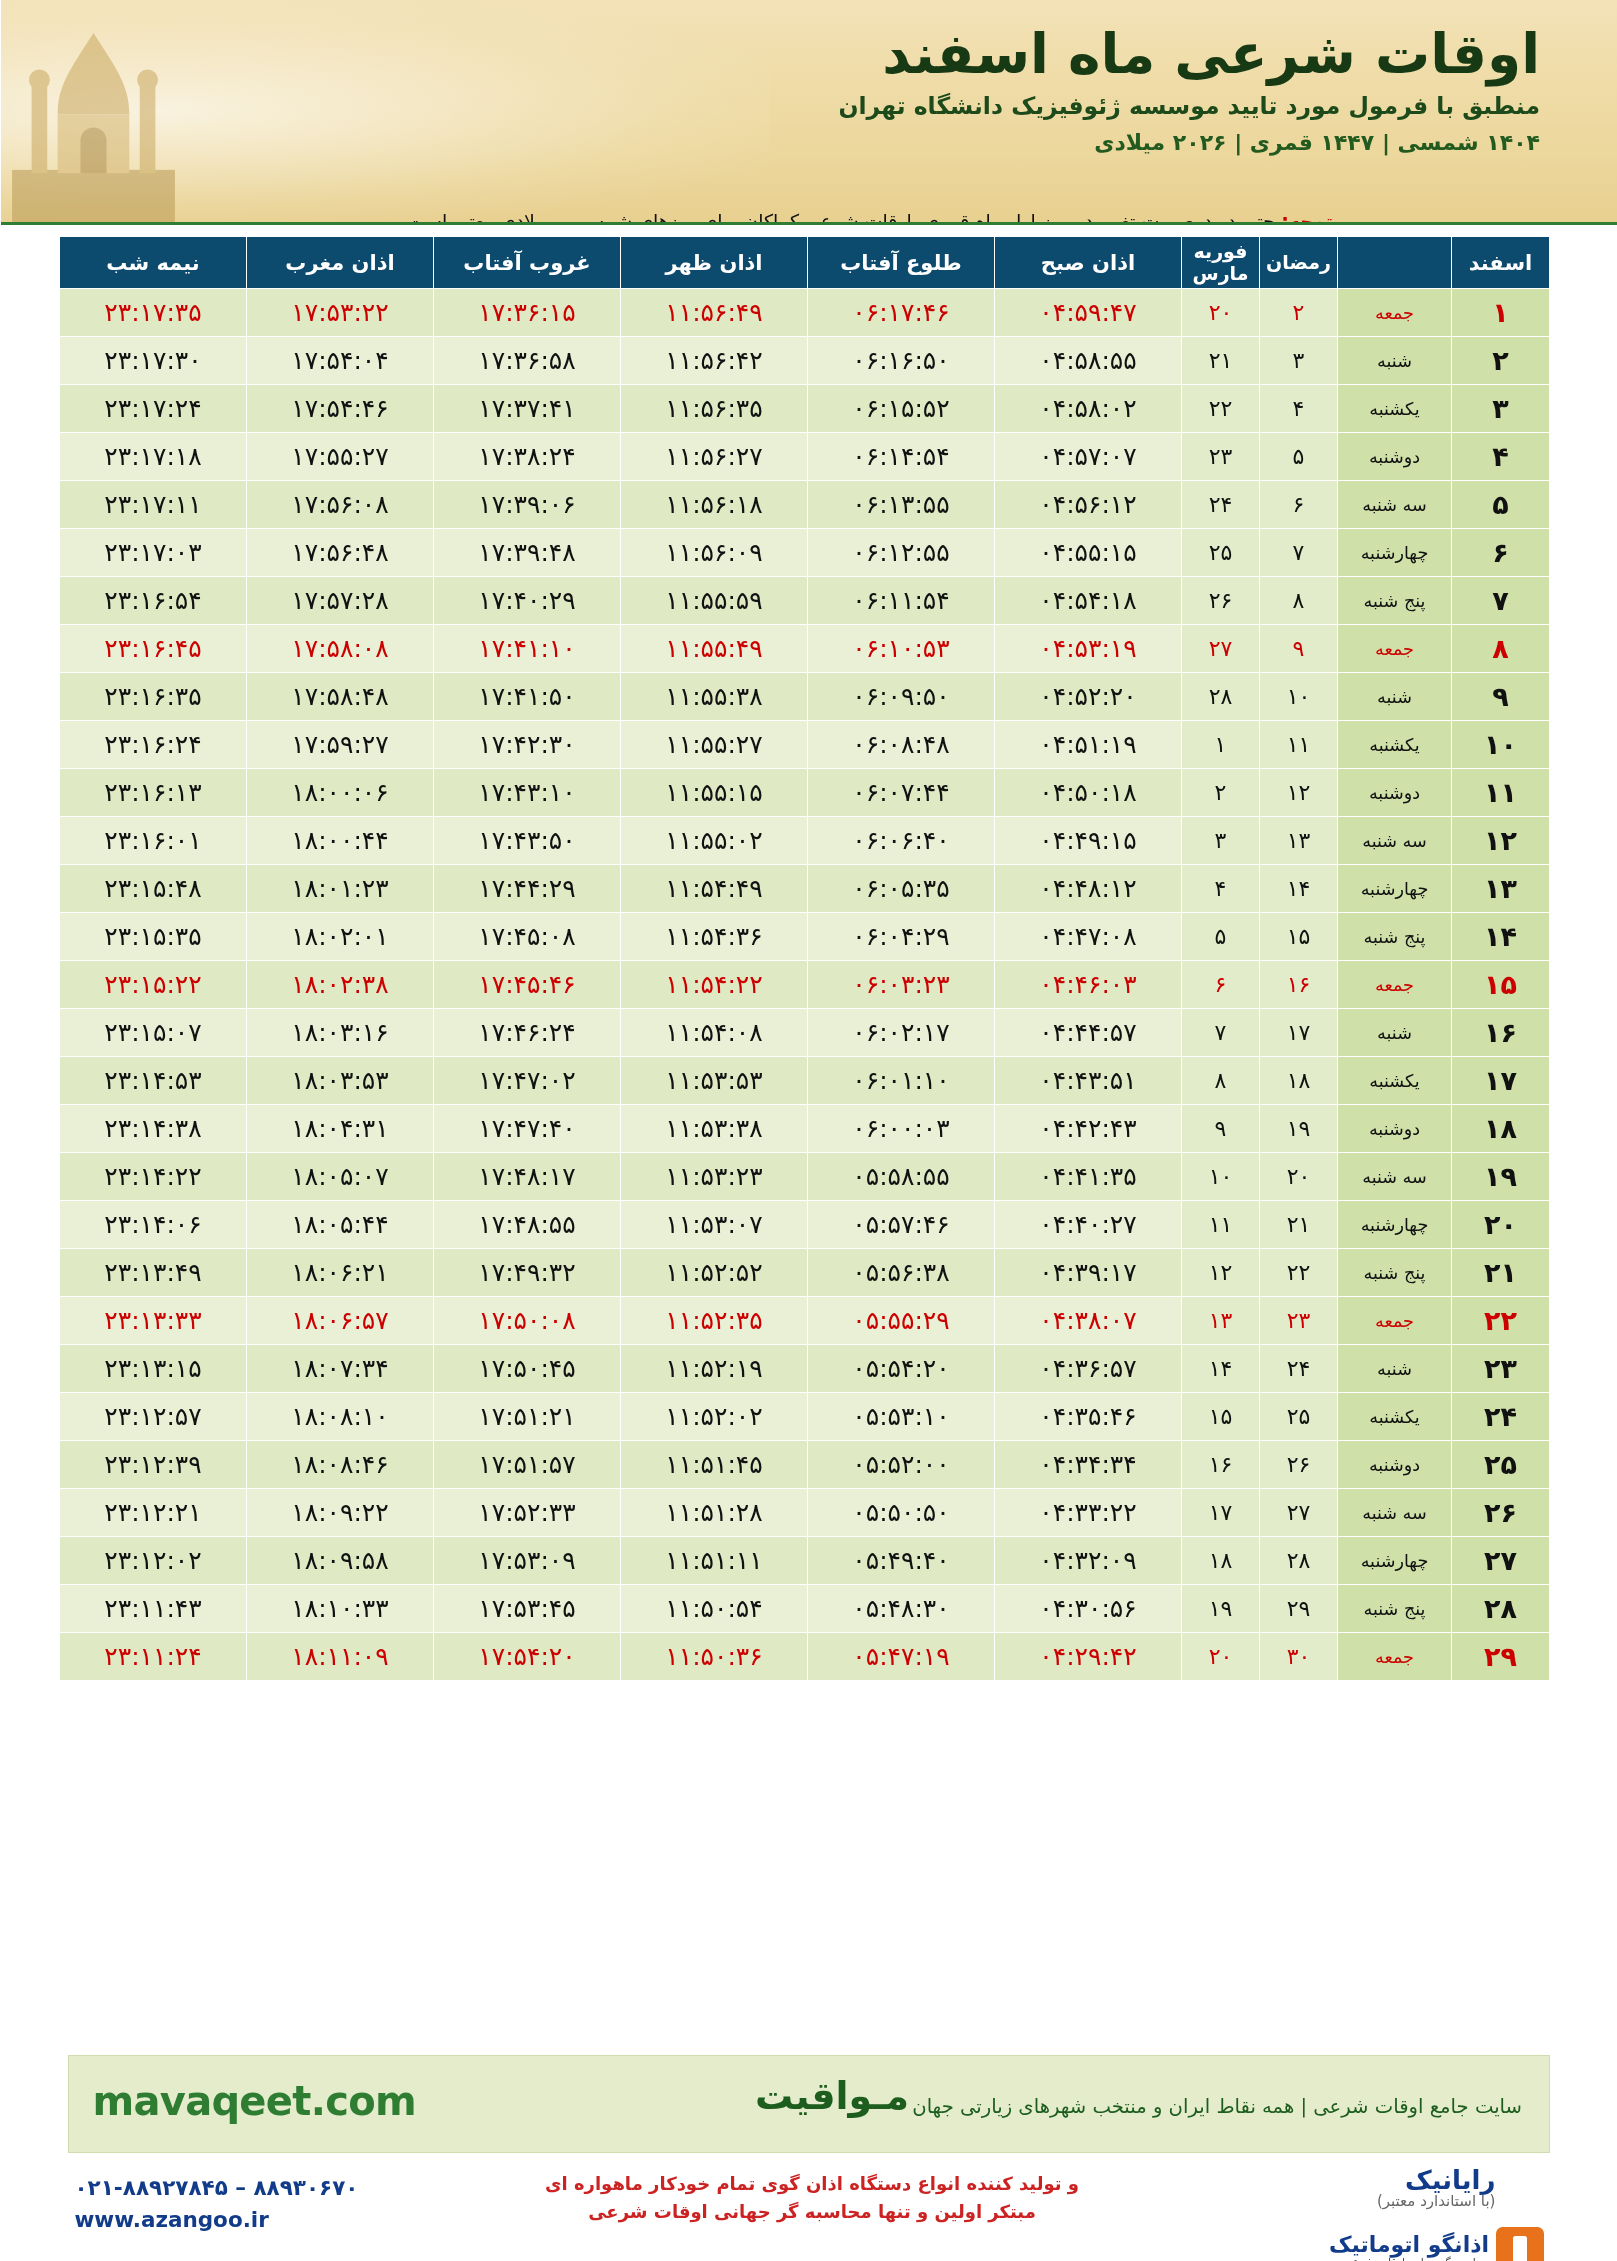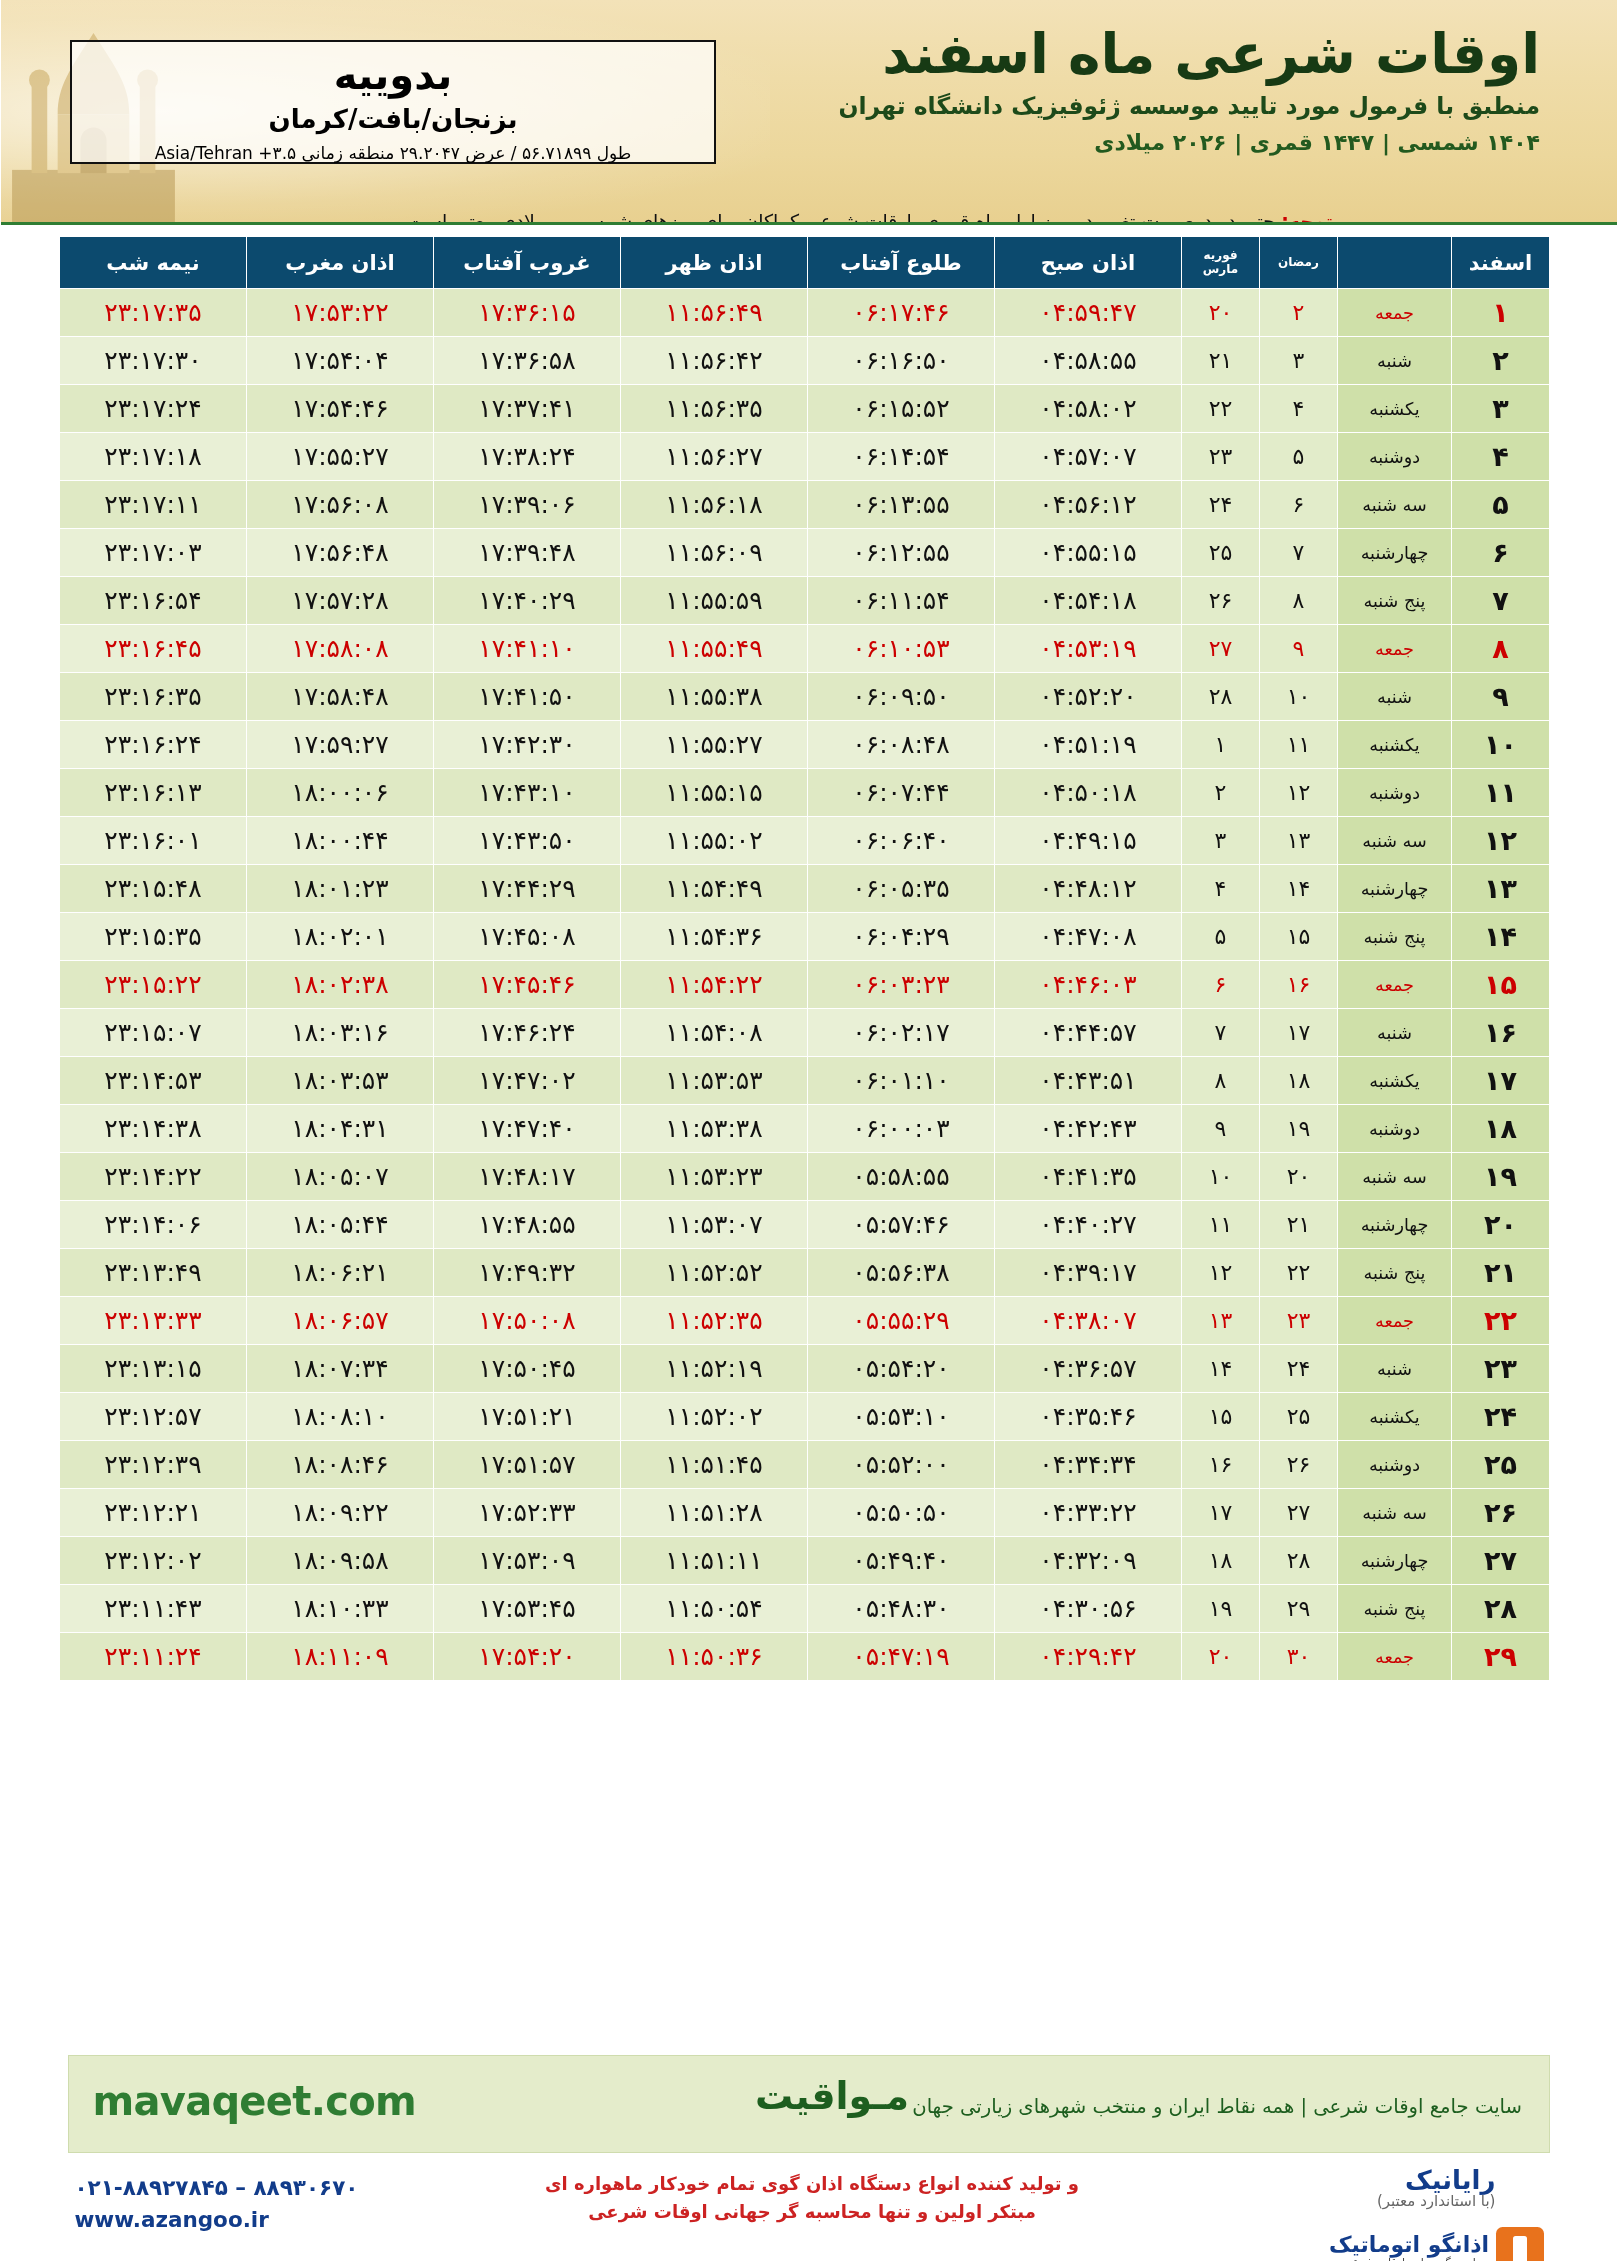--- a/index.html
+++ b/index.html
@@ -57,21 +57,21 @@
   
   .table-wrap{
     position:absolute;left:68px;top:236px;width:1482px;
   }
   table{border-collapse:collapse;width:1482px;table-layout:fixed;}
   thead th{
     background:#0c4a6e;color:#ffffff;border:1.3px solid #ffffff;
     font-size:21px;font-weight:bold;height:51px;vertical-align:middle;
     padding:0;
   }
-  thead th.small{font-size:12px;line-height:1.15;}
+  thead th.small{font-size:19px;line-height:1.15;}
   tbody td{
     border:1.3px solid #ffffff;
     height:47px;text-align:center;vertical-align:middle;
     font-size:25px;color:#111;background:#dfe9c4;
     font-family:"DejaVu Sans",sans-serif;
     padding:0;
   }
   tbody tr.alt td{background:#e9f0d6;}
   td.daynum{font-size:27px;font-weight:bold;background:#cfe0a9 !important;}
   td.weekday{font-size:17.6px;background:#cfe0a9 !important;}
@@ -138,25 +138,20 @@
     <circle cx="208" cy="112" r="16" fill="#c9a85f"></circle>
     <path d="M105 255 L105 205 A20 20 0 0 1 145 205 L145 255 Z" fill="#a8863f"></path>
   </svg>
 
   <div class="titleblock">
     <div class="title-main">اوقات شرعی ماه اسفند</div>
     <div class="title-sub">منطبق با فرمول مورد تایید موسسه ژئوفیزیک دانشگاه تهران</div>
     <div class="title-years">۱۴۰۴ شمسی | ۱۴۴۷ قمری | ۲۰۲۶ میلادی</div>
   </div>
 
-  <div class="citybox">
-    <div class="city-name">بدوییه</div>
-    <div class="city-sub">بزنجان/بافت/کرمان</div>
-    <div class="city-geo">طول ۵۶.۷۱۸۹۹ / عرض ۲۹.۲۰۴۷ منطقه زمانی ۳.۵+ Asia/Tehran</div>
-  </div>
 
   <div class="note">
     <b>توجه:</b>
     <span>حتی در درصورت تغییر در روز اول ماه قمری، اوقات شرعی کماکان برای روزهای شمسی و میلادی معتبر است.</span>
   </div>
 </div>
 
 <div class="table-wrap">
   <table>
     <colgroup>

